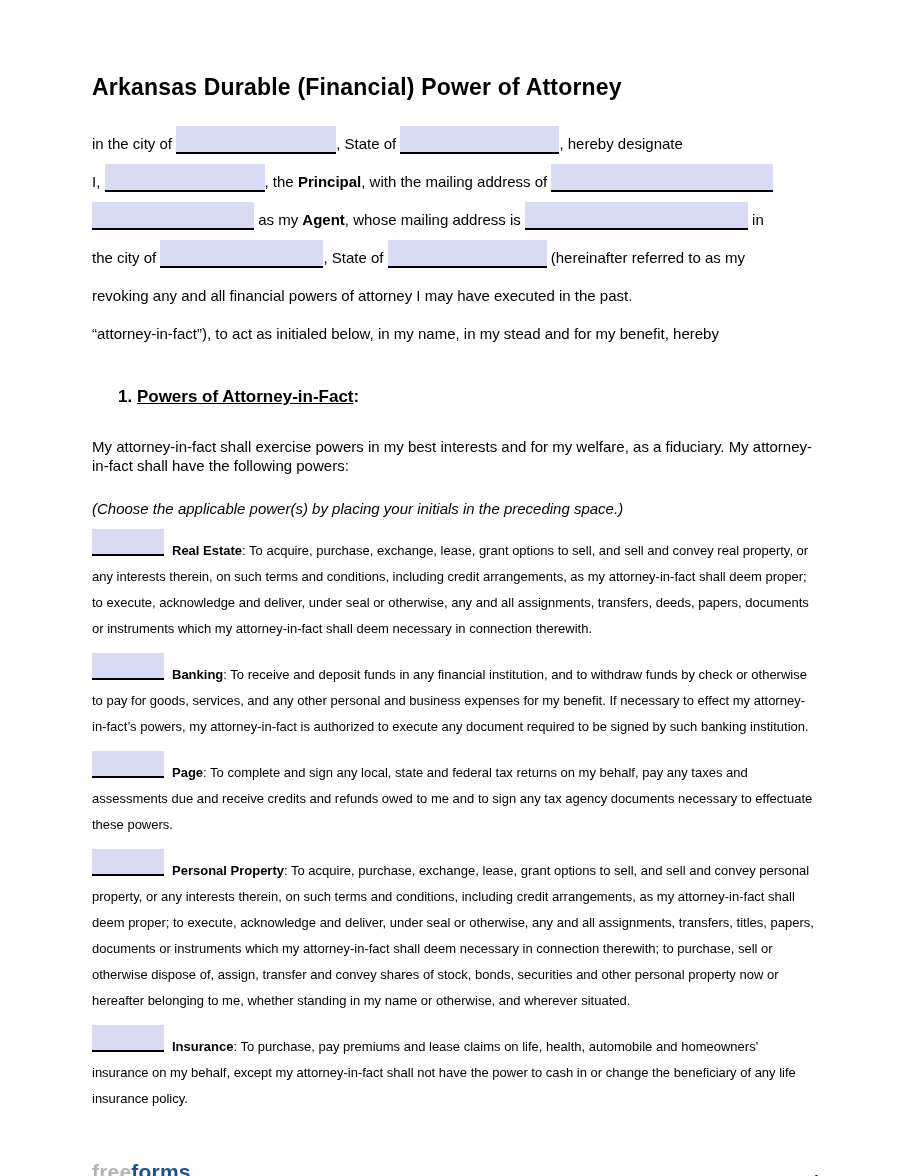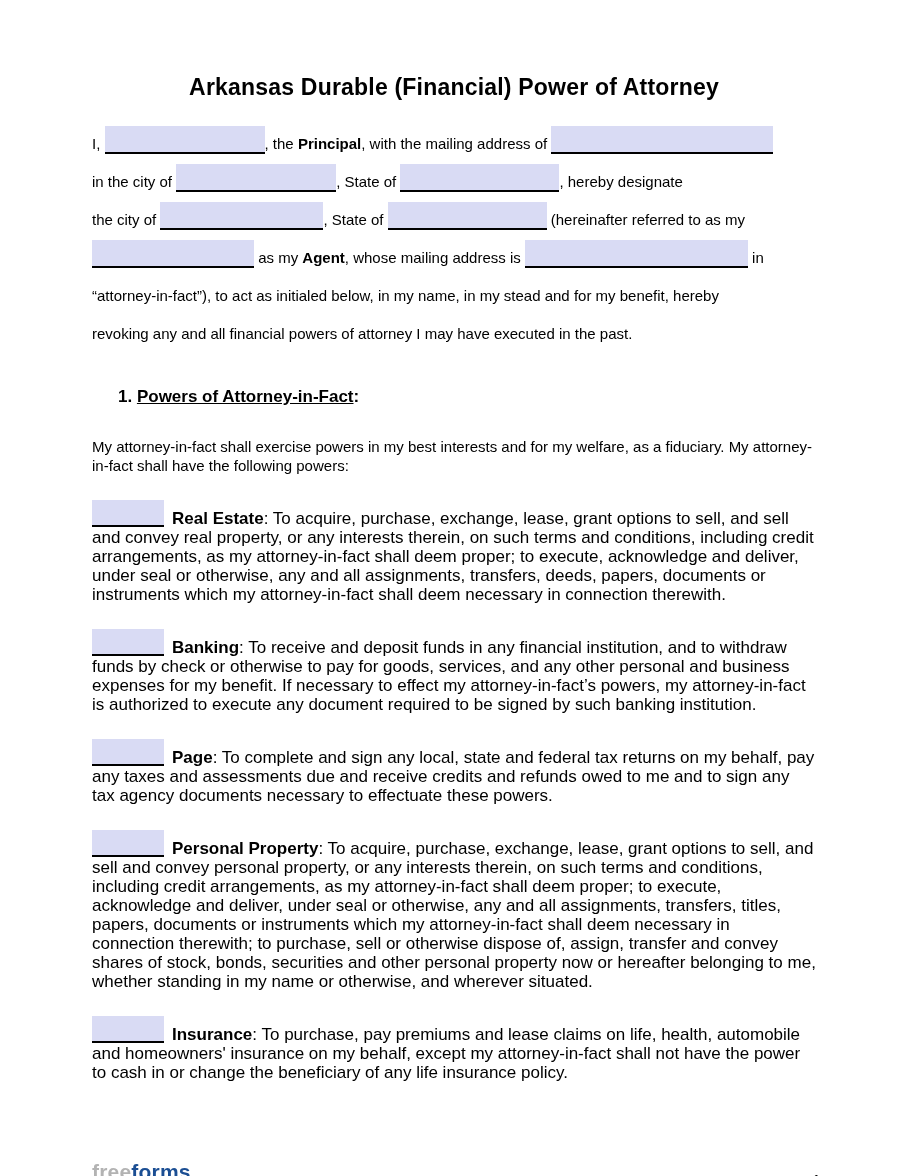--- a/index.html
+++ b/index.html
@@ -9,21 +9,21 @@
     background: #ffffff;
     font-family: "Liberation Sans", "DejaVu Sans", sans-serif;
     color: #000000;
     overflow: hidden;
   }
   .page { position: relative; width: 908px; height: 1176px; }
   .content { padding: 0 92px; }
 
   .doc-title {
     margin-top: 74px;
-    text-align: center;
+    text-align: left;
     font-size: 23px;
     font-weight: bold;
     letter-spacing: 0.2px;
   }
 
   
   .intro { margin-top: 24px; font-size: 15px; }
   .intro-line { white-space: pre; height: 38px; line-height: 38px; }
   .fill-field {
     display: inline-block;
@@ -52,23 +52,23 @@
   .instruction {
     margin-top: 24px;
     font-size: 15px;
     line-height: 19px;
     font-style: italic;
   }
 
   
   .power {
     position: relative;
-    margin-top: 34px;
-    font-size: 17px;
-    line-height: 19px;
+    margin-top: 20px;
+    font-size: 13px;
+    line-height: 26px;
   }
   .power .ptext { text-indent: 80px; }
   .initials-field {
     position: absolute;
     left: 0;
     top: -9px;
     width: 72px;
     height: 27px;
     background: #d9dbf4;
     border-bottom: 2px solid #000;
@@ -93,32 +93,33 @@
 </style>
 </head>
 <body>
 
 <div class="page">
   <div class="content">
 
     <h1 class="doc-title">Arkansas Durable (Financial) Power of Attorney</h1>
 
     <div class="intro">
+      <div class="intro-line"><span>in the city of </span><span class="fill-field w160"></span><span>, State of </span><span class="fill-field w159"></span><span>, hereby designate</span></div>
       <div class="intro-line"><span>I, </span><span class="fill-field w160"></span><span>, the </span><b>Principal</b><span>, with the mailing address of </span><span class="fill-field w222"></span></div>
-      <div class="intro-line"><span>in the city of </span><span class="fill-field w160"></span><span>, State of </span><span class="fill-field w159"></span><span>, hereby designate</span></div>
+      <div class="intro-line"><span class="fill-field w162"></span><span> as my </span><b>Agent</b><span>, whose mailing address is </span><span class="fill-field w223"></span><span> in</span></div>
       <div class="intro-line"><span>the city of </span><span class="fill-field w163"></span><span>, State of </span><span class="fill-field w159"></span><span> (hereinafter referred to as my</span></div>
-      <div class="intro-line"><span class="fill-field w162"></span><span> as my </span><b>Agent</b><span>, whose mailing address is </span><span class="fill-field w223"></span><span> in</span></div>
+      <div class="intro-line"><span>revoking any and all financial powers of attorney I may have executed in the past.</span></div>
       <div class="intro-line"><span>“attorney-in-fact”), to act as initialed below, in my name, in my stead and for my benefit, hereby</span></div>
-      <div class="intro-line"><span>revoking any and all financial powers of attorney I may have executed in the past.</span></div>
     </div>
 
     <div class="section-heading"><span>1. </span><span class="underlined">Powers of Attorney-in-Fact</span><span>:</span></div>
 
     <p class="body-par">My attorney-in-fact shall exercise powers in my best interests and for my welfare, as a fiduciary. My attorney-in-fact shall have the following powers:</p>
 
+    <p class="instruction">(Choose the applicable power(s) by placing your initials in the preceding space.)</p>
 
     <div class="power">
       <span class="initials-field"></span>
       <p class="ptext"><b>Real Estate</b><span>: To acquire, purchase, exchange, lease, grant options to sell, and sell and convey real property, or any interests therein, on such terms and conditions, including credit arrangements, as my attorney-in-fact shall deem proper; to execute, acknowledge and deliver, under seal or otherwise, any and all assignments, transfers, deeds, papers, documents or instruments which my attorney-in-fact shall deem necessary in connection therewith.</span></p>
     </div>
 
     <div class="power">
       <span class="initials-field"></span>
       <p class="ptext"><b>Banking</b><span>: To receive and deposit funds in any financial institution, and to withdraw funds by check or otherwise to pay for goods, services, and any other personal and business expenses for my benefit. If necessary to effect my attorney-in-fact’s powers, my attorney-in-fact is authorized to execute any document required to be signed by such banking institution.</span></p>
     </div>

